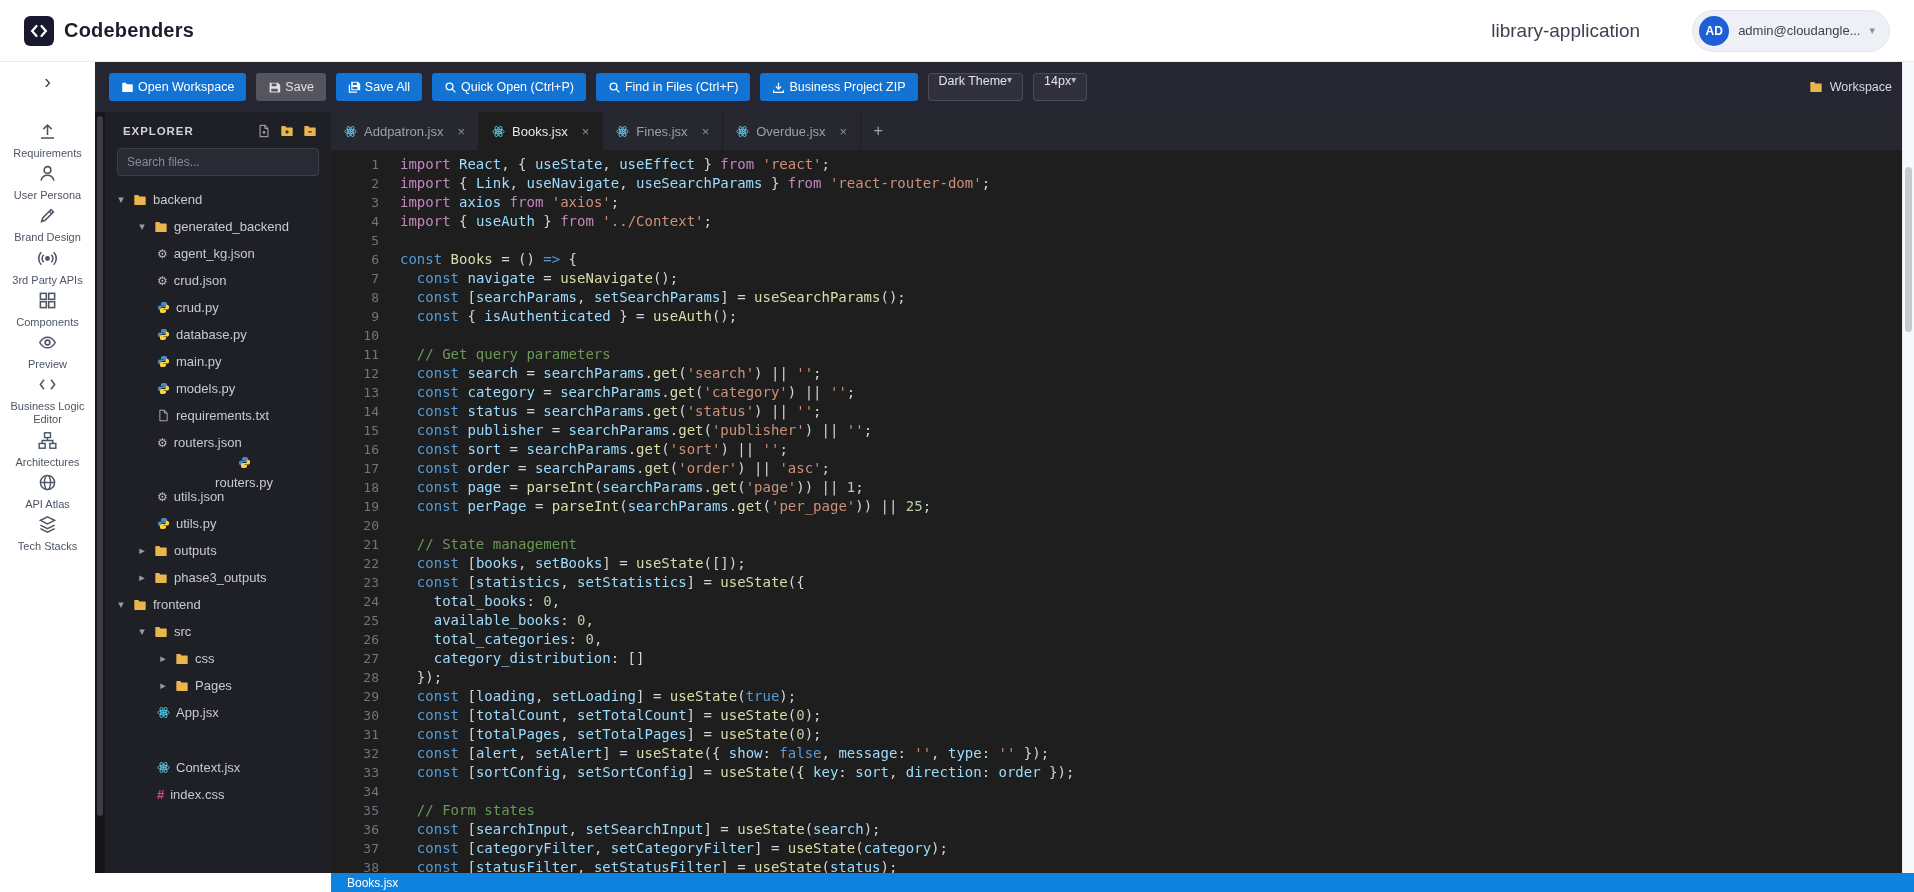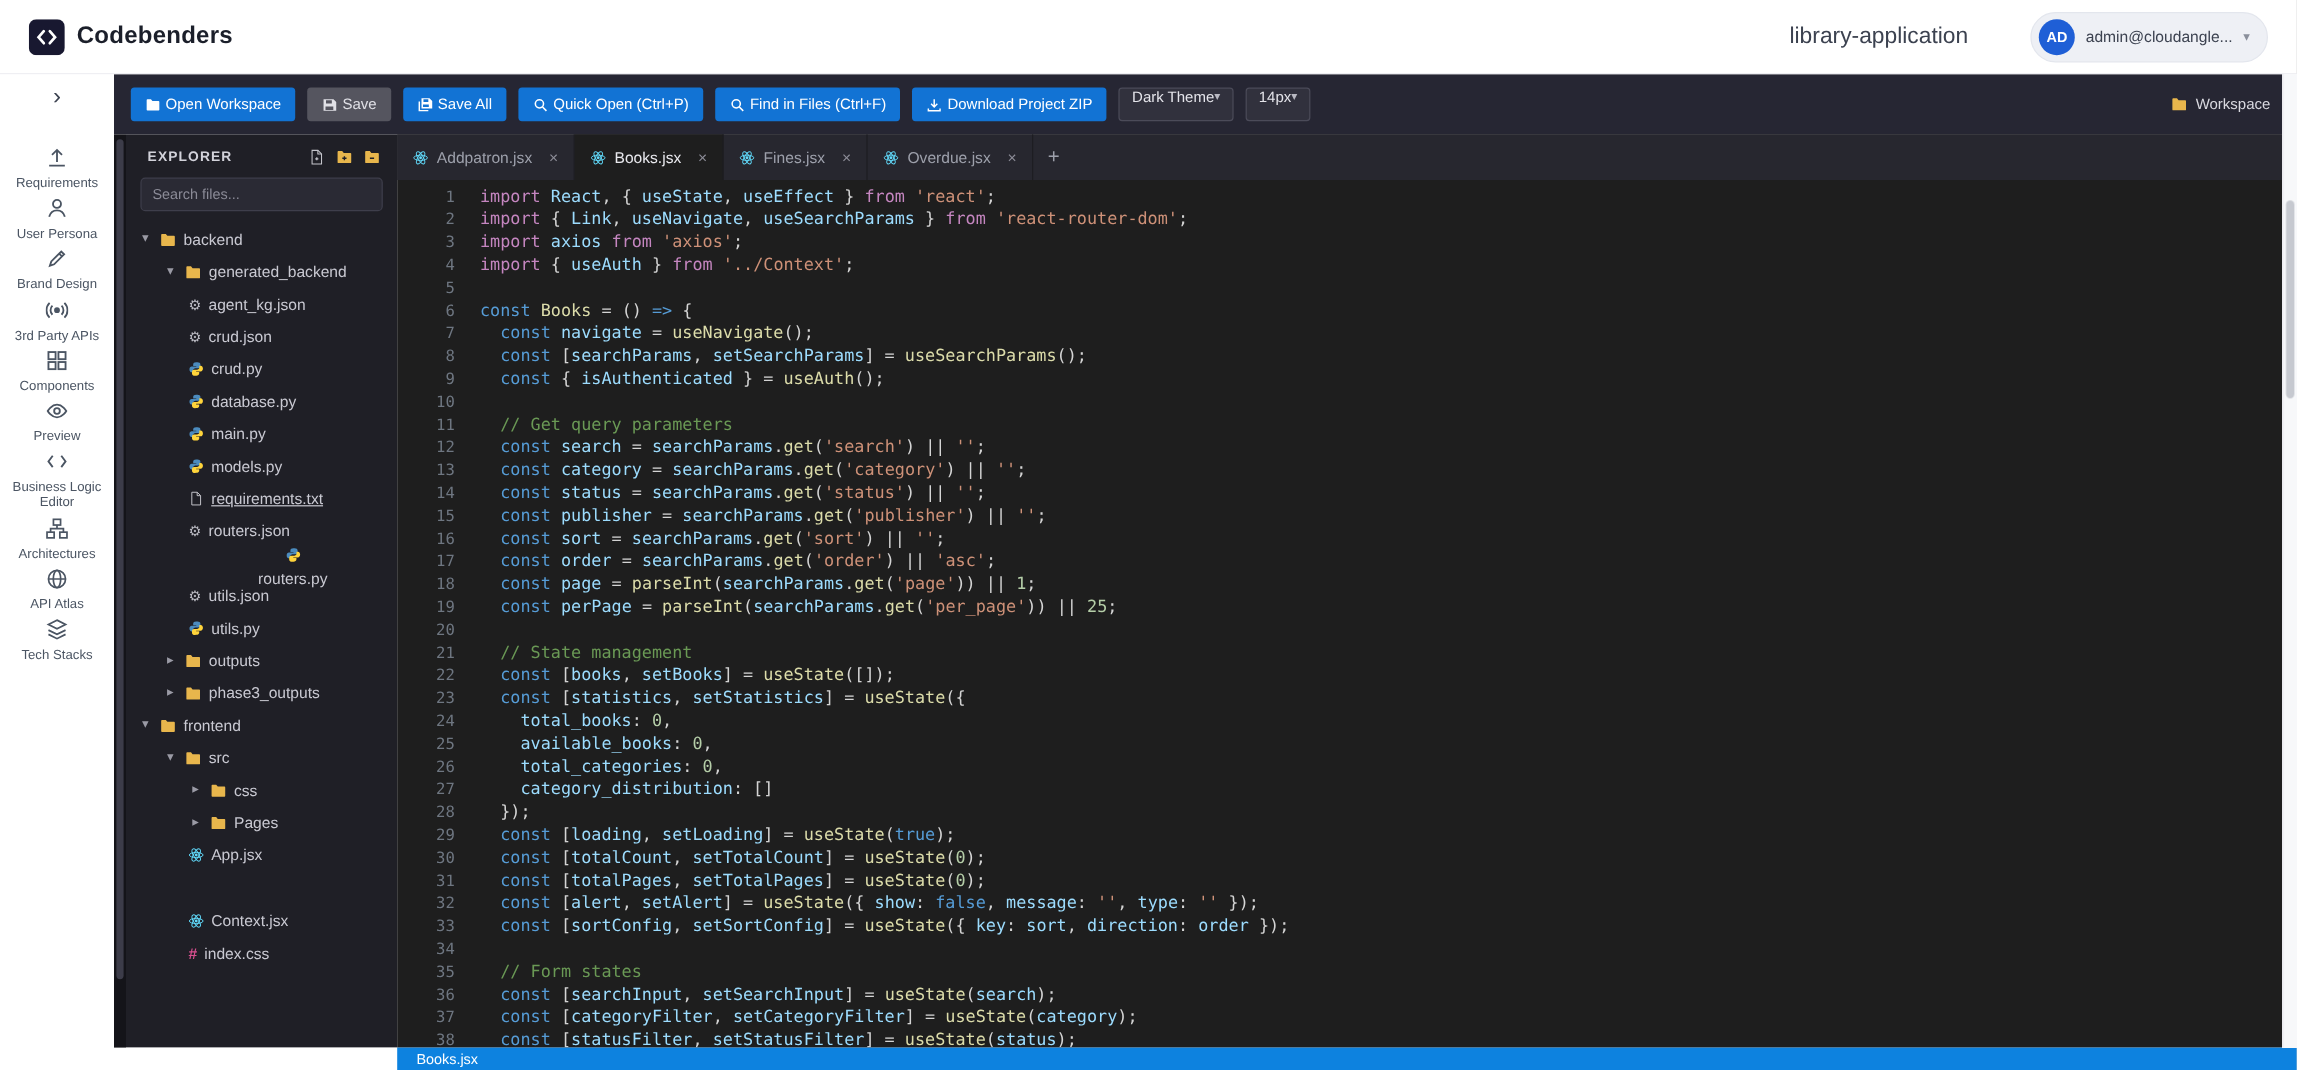--- a/index.html
+++ b/index.html
@@ -245,21 +245,21 @@
             </span>
             <span>Find in Files (Ctrl+F)</span>
           </button>
           <button class="tbtn ">
             <span class="ic">
               <svg viewBox="0 0 16 16" width="13" height="13" fill="none" stroke="currentColor" stroke-width="1.5">
                 <path d="M8 2v7.5M4.8 6.8L8 10l3.2-3.2"></path>
                 <path d="M2 11.5V14h12v-2.5"></path>
               </svg>
             </span>
-            <span>Download Project ZIP</span>
+            <span>Business Project ZIP</span>
           </button>
         </div>
       <div class="select">
         <span>Dark Theme</span>
         <span class="caret">▾</span>
       </div>
       <div class="select">
         <span>14px</span>
         <span class="caret">▾</span>
       </div>
@@ -369,21 +369,21 @@
             </div>
             <div class="tree-row" style="padding-left: 52px;">
               <span class="ic fic">
                 <svg viewBox="0 0 16 16" width="13" height="13">
                   <path fill="#4b8bbe" d="M7.9 1.2c-1.8 0-3 .8-3 2.1v1.6h3.2v.6H3.4c-1.3 0-2.3 1-2.3 2.9 0 1.8 1 2.9 2.3 2.9h1.4V9.6c0-1.3 1.1-2.3 2.4-2.3h3.1c1.1 0 2-.9 2-2V3.3c0-1.3-1.2-2.1-3-2.1z"></path>
                   <path fill="#ffd43b" d="M8.1 14.8c1.8 0 3-.8 3-2.1v-1.6H7.9v-.6h4.7c1.3 0 2.3-1 2.3-2.9 0-1.8-1-2.9-2.3-2.9h-1.4v1.7c0 1.3-1.1 2.3-2.4 2.3H5.7c-1.1 0-2 .9-2 2v2.1c0 1.3 1.2 2.1 3 2.1z"></path>
                 </svg>
               </span>
               <span class="tree-name">models.py</span>
             </div>
-            <div class="tree-row" style="padding-left: 52px; text-decoration: underline;">
+            <div class="tree-row" style="padding-left: 52px;">
               <span class="ic fic">
                 <svg viewBox="0 0 16 16" width="13" height="13" fill="none" stroke="#c5c5cc">
                   <path d="M3.5 1.5h5.6l3.4 3.4v9.6h-9z"></path>
                   <path d="M9 1.5V5h3.5"></path>
                 </svg>
               </span>
               <span class="tree-name">requirements.txt</span>
             </div>
             <div class="tree-row" style="padding-left: 52px;">
               <span class="ic fic">

